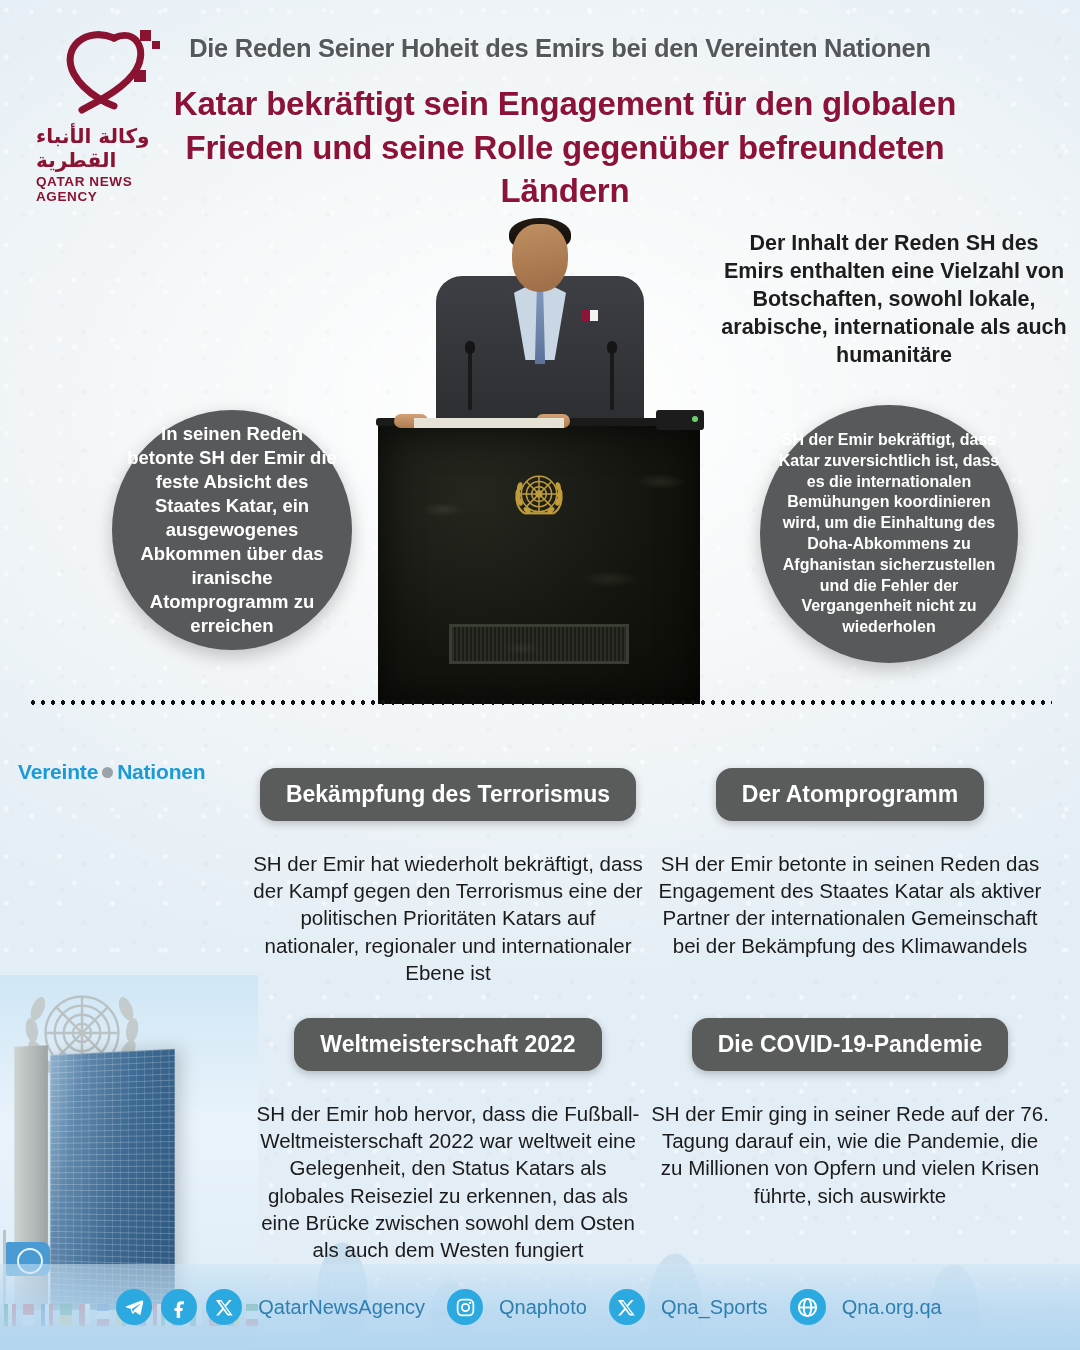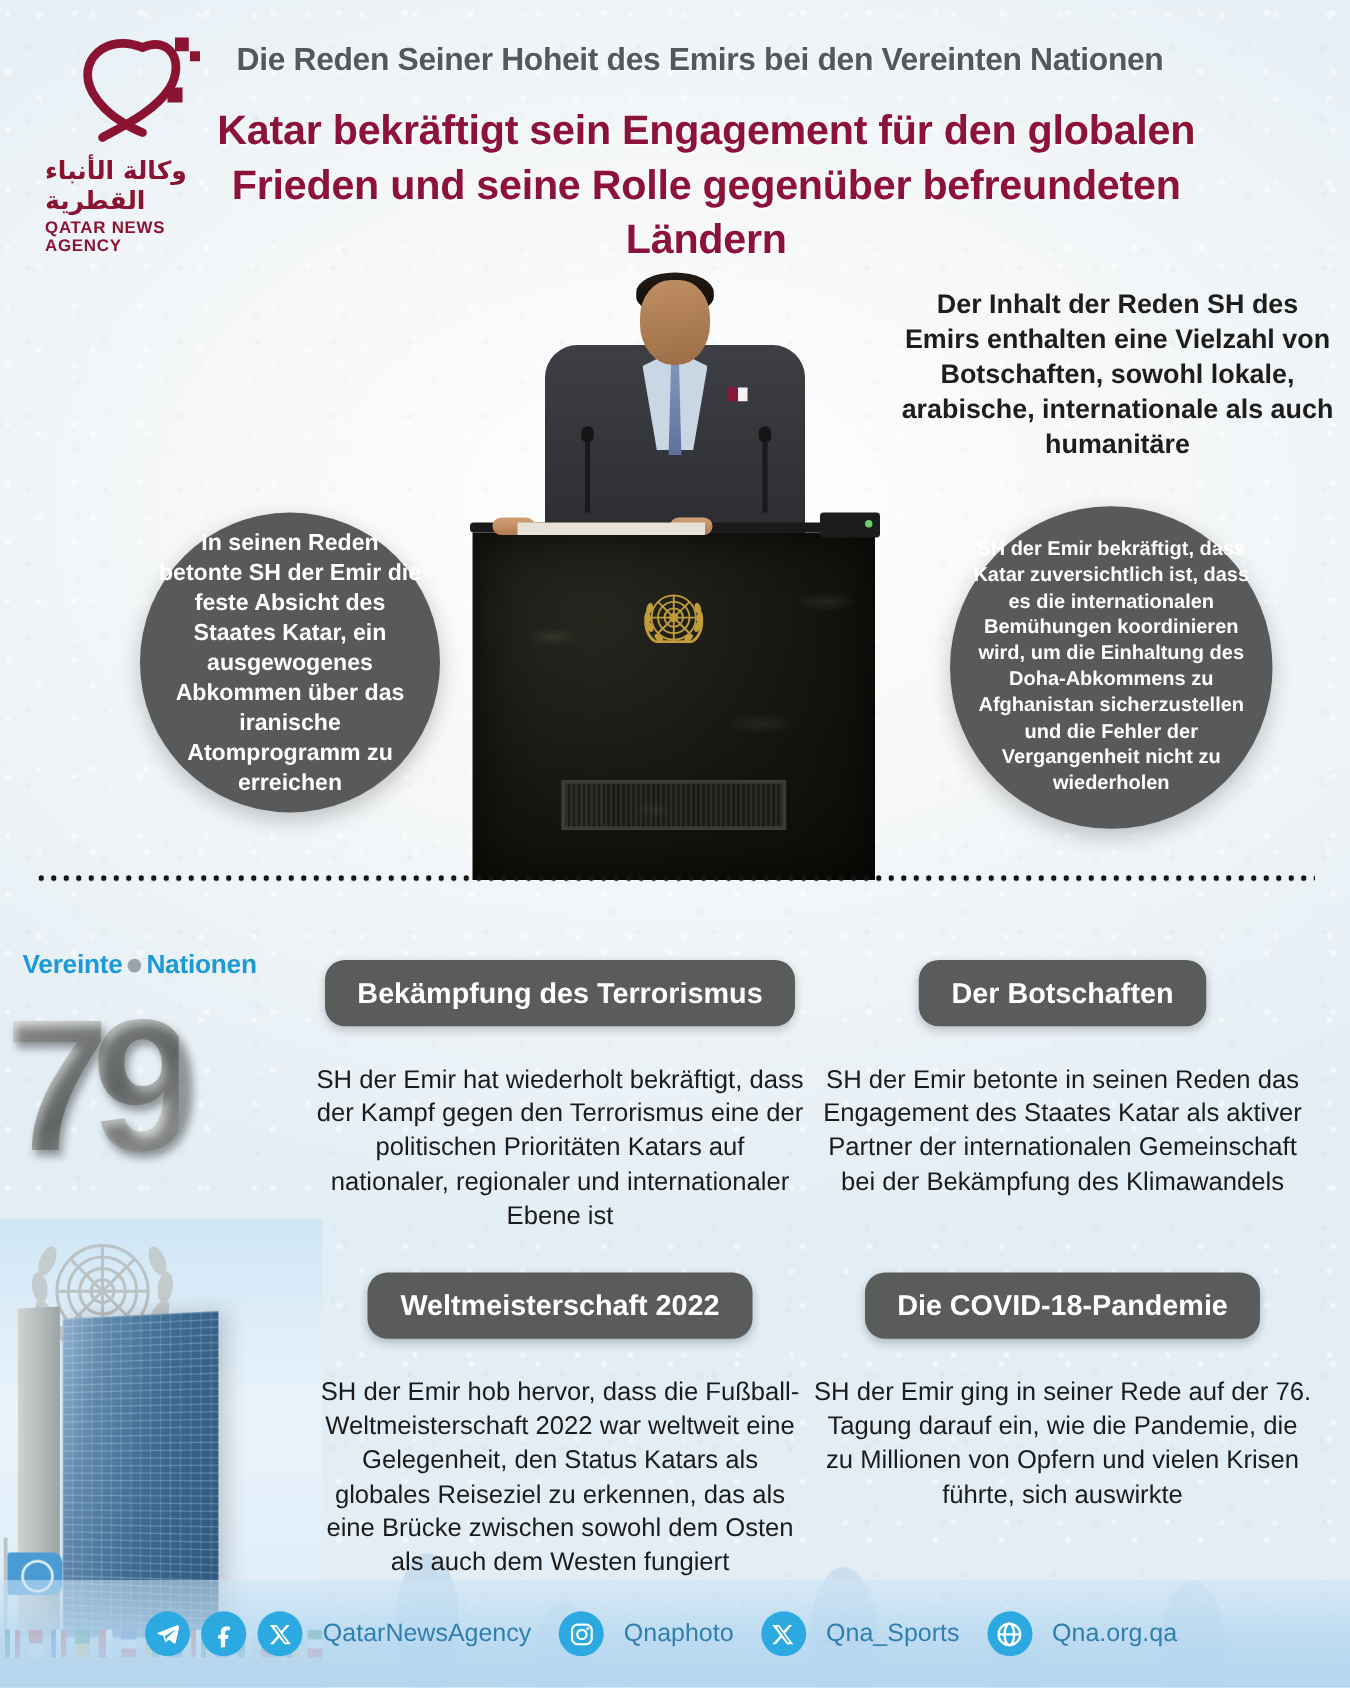--- a/index.html
+++ b/index.html
@@ -317,21 +317,20 @@
     <span>SH der Emir bekräftigt, dass Katar zuversichtlich ist, dass es die internationalen Bemühungen koordinieren wird, um die Einhaltung des Doha-Abkommens zu Afghanistan sicherzustellen und die Fehler der Vergangenheit nicht zu wiederholen</span>
   </div>
 
   <div class="divider"></div>
 
   <div class="un79-label">
     <span>Vereinte</span>
     <span class="un79-dot"></span>
     <span>Nationen</span>
   </div>
-  <div class="un79-num">79</div>
 
   <div class="un-building">
     <div class="sky"></div>
     <svg class="un-globe-big" viewBox="0 0 100 80" aria-hidden="true">
       <g stroke="#b9bfc0" fill="none" stroke-width="1.6">
         <circle cx="50" cy="38" r="24"></circle>
           <circle cx="50" cy="38" r="18"></circle>
         <circle cx="50" cy="38" r="12"></circle>
           <circle cx="50" cy="38" r="6"></circle>
         <path d="M26 38h48M50 14v48M33 21l34 34M67 21L33 55"></path>
@@ -372,31 +371,31 @@
   </div>
 
   <div class="hands-wm"></div>
 
   <div class="topic topic-a">
     <div class="pill">Bekämpfung des Terrorismus</div>
     <div class="topic-body">SH der Emir hat wiederholt bekräftigt, dass der Kampf gegen den Terrorismus eine der politischen Prioritäten Katars auf nationaler, regionaler und internationaler Ebene ist</div>
   </div>
 
   <div class="topic topic-b">
-    <div class="pill">Der Botschaften</div>
+    <div class="pill">Der Atomprogramm</div>
     <div class="topic-body">SH der Emir betonte in seinen Reden das Engagement des Staates Katar als aktiver Partner der internationalen Gemeinschaft bei der Bekämpfung des Klimawandels</div>
   </div>
 
   <div class="topic topic-c">
     <div class="pill">Weltmeisterschaft 2022</div>
     <div class="topic-body">SH der Emir hob hervor, dass die Fußball-Weltmeisterschaft 2022 war weltweit eine Gelegenheit, den Status Katars als globales Reiseziel zu erkennen, das als eine Brücke zwischen sowohl dem Osten als auch dem Westen fungiert</div>
   </div>
 
   <div class="topic topic-d">
-    <div class="pill">Die COVID-18-Pandemie</div>
+    <div class="pill">Die COVID-19-Pandemie</div>
     <div class="topic-body">SH der Emir ging in seiner Rede auf der 76. Tagung darauf ein, wie die Pandemie, die zu Millionen von Opfern und vielen Krisen führte, sich auswirkte</div>
   </div>
 
   <div class="footer">
 
     <div class="social-group">
       <div class="si">
         <svg width="21" height="21" viewBox="0 0 24 24" aria-hidden="true">
           <path fill="#fff" d="M21.5 3.3 2.8 10.6c-1 .4-1 1 .1 1.3l4.6 1.4 1.8 5.4c.2.6.4.8 1 .3l2.6-2.1 4.6 3.4c.8.5 1.3.2 1.5-.8l3-14c.2-1.1-.4-1.6-1.5-1.2zM8.9 13.7l9-5.7c.4-.3.8-.1.5.2l-7.5 6.8-.3 3.1z"></path>
         </svg>

